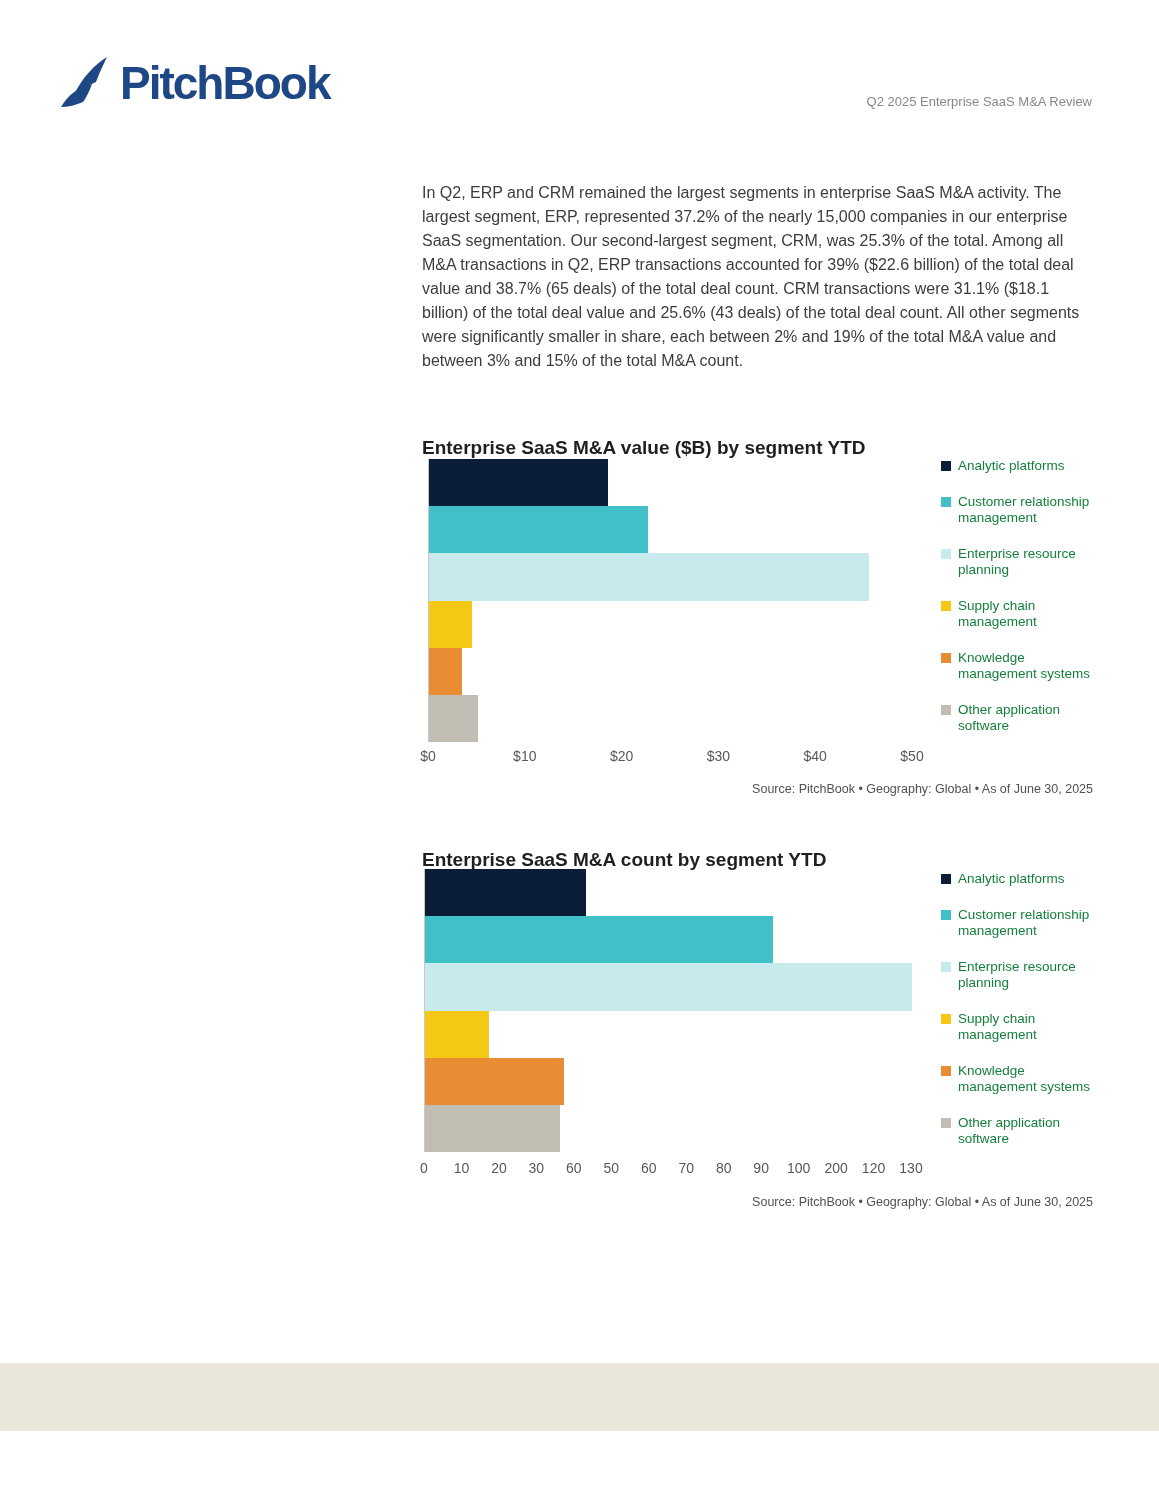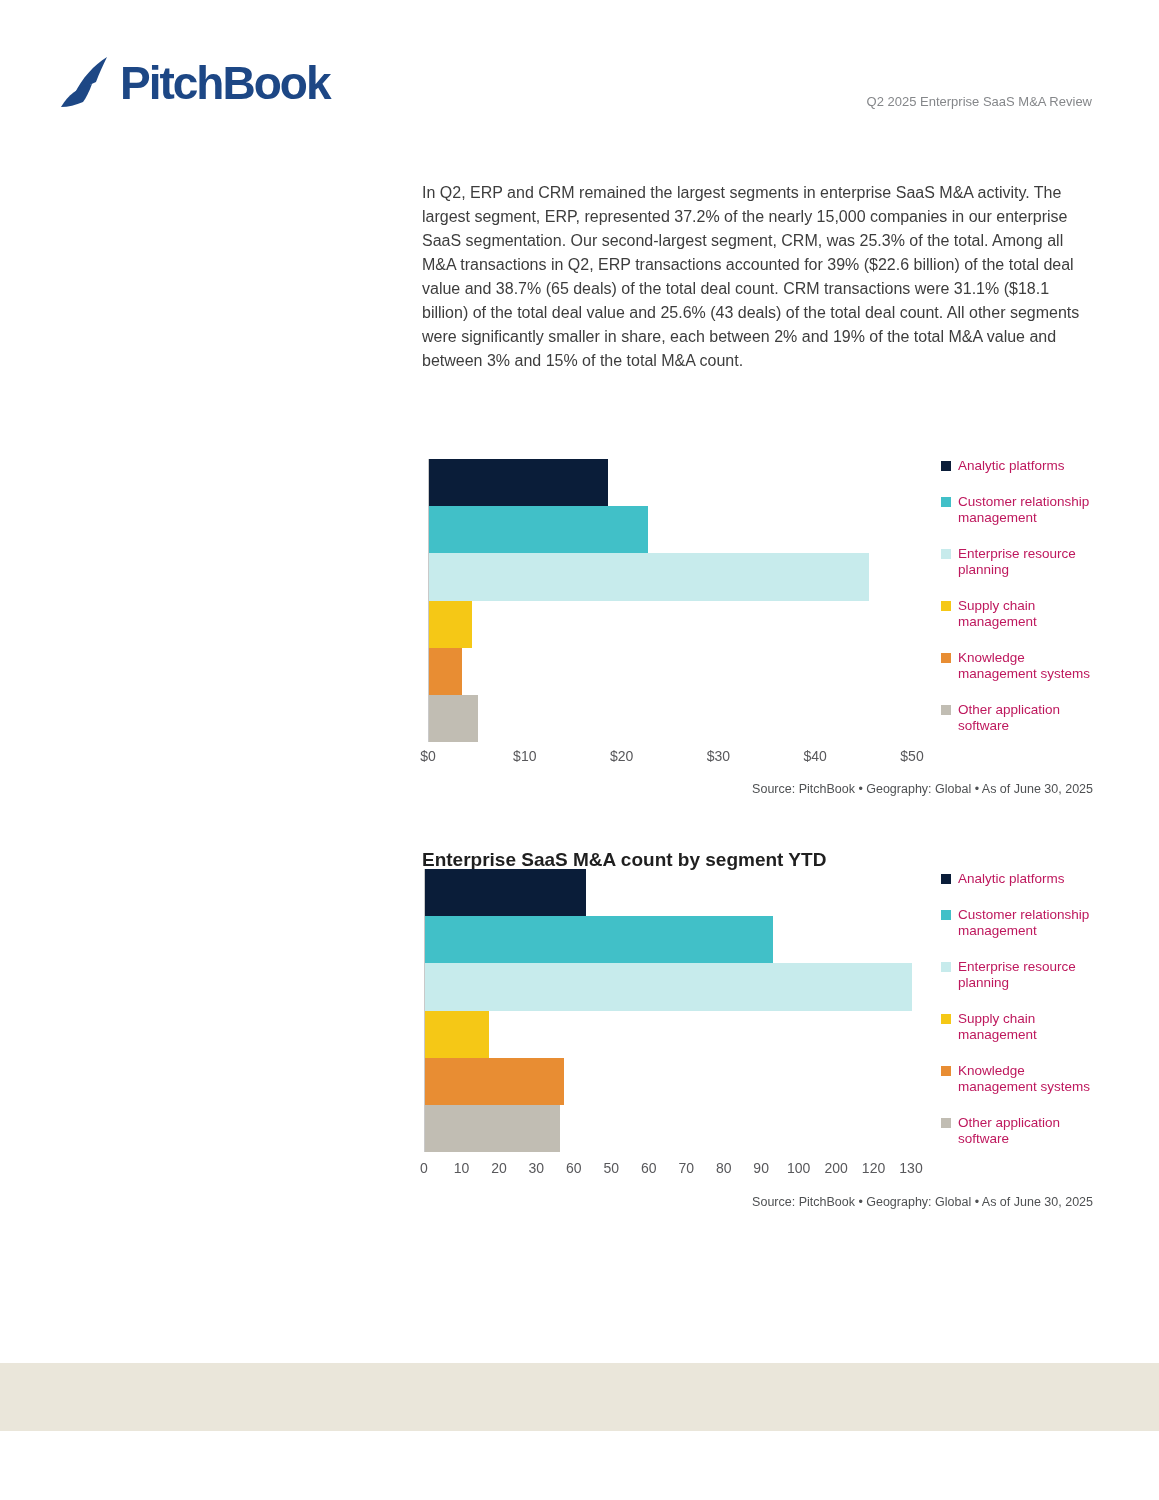--- a/index.html
+++ b/index.html
@@ -16,21 +16,21 @@
   .paragraph{position:absolute;left:422px;top:165px;width:676px;font-size:16px;line-height:24px;color:#3d3d3d;}
   
   .chart-title{position:absolute;left:422px;font-size:19px;font-weight:bold;color:#1f1f1f;line-height:26px;}
   .plot{position:absolute;display:flex;flex-direction:column;border-left:1px solid #c9c9c9;}
   .bar{flex:1 1 auto;}
   .axis{position:absolute;height:18px;font-size:14px;color:#58585b;}
   .tick{position:absolute;transform:translateX(-50%);white-space:nowrap;}
   .legend{position:absolute;left:941px;display:flex;flex-direction:column;gap:20px;width:170px;}
   .legend-item{display:flex;align-items:flex-start;gap:7px;}
   .legend-swatch{width:10px;height:10px;margin-top:3px;flex:0 0 auto;}
-  .legend-label{font-size:13.5px;line-height:16px;color:#be185d;width:145px;}
+  .legend-label{font-size:13.5px;line-height:16px;color:#15803d;width:145px;}
   .source{position:absolute;right:66px;font-size:12.5px;color:#4f5153;white-space:nowrap;}
   
   .footer-strip{position:absolute;left:0;bottom:0;width:100%;height:68px;background:#eae6da;}
   .page-number{position:absolute;right:73px;top:1455px;font-size:14px;font-weight:bold;color:#2a2a2a;}
   .watermark{position:absolute;right:9px;top:1476px;font-size:20px;color:#cbc3b1;letter-spacing:1px;}
 </style>
 </head>
 <body>
 
 <div class="page">
@@ -41,20 +41,21 @@
         <path fill="#1d4785" d="M49 1 C36 9 24 22 16 39 C23 34 31 29 38 26 C41 18 45 9 49 1 Z"></path>
         <path fill="#1d4785" d="M3 51 C10 39 20 31 34 28 C31 36 28 42 25 46 C18 49 10 51 3 51 Z"></path>
       </svg>
     </span>
     <span class="logo-text">PitchBook</span>
   </div>
   <div class="header-right">Q2 2025 Enterprise SaaS M&amp;A Review</div>
 
   <p class="paragraph">In Q2, ERP and CRM remained the largest segments in enterprise SaaS M&amp;A activity. The largest segment, ERP, represented 37.2% of the nearly 15,000 companies in our enterprise SaaS segmentation. Our second-largest segment, CRM, was 25.3% of the total. Among all M&amp;A transactions in Q2, ERP transactions accounted for 39% ($22.6 billion) of the total deal value and 38.7% (65 deals) of the total deal count. CRM transactions were 31.1% ($18.1 billion) of the total deal value and 25.6% (43 deals) of the total deal count. All other segments were significantly smaller in share, each between 2% and 19% of the total M&amp;A value and between 3% and 15% of the total M&amp;A count.</p>
 
+  <h2 class="chart-title" style="top:419px;">Enterprise SaaS M&amp;A value ($B) by segment YTD</h2>
   <div class="plot" style="left:428px;top:459px;width:484px;height:283px;">
       <div class="bar" title="Analytic platforms: 18.5" style="width: 37%; background: rgb(10, 29, 57);"></div>
       <div class="bar" title="Customer relationship management: 22.6" style="width: 45.2%; background: rgb(65, 192, 200);"></div>
       <div class="bar" title="Enterprise resource planning: 45.5" style="width: 91%; background: rgb(199, 235, 236);"></div>
       <div class="bar" title="Supply chain management: 4.4" style="width: 8.8%; background: rgb(245, 200, 22);"></div>
       <div class="bar" title="Knowledge management systems: 3.4" style="width: 6.8%; background: rgb(232, 141, 51);"></div>
       <div class="bar" title="Other application software: 5.1" style="width: 10.2%; background: rgb(193, 189, 179);"></div>
     </div>
   <div class="axis" style="left:428px;top:748px;width:484px;">
       <span class="tick" style="left: 0%;">$0</span>

